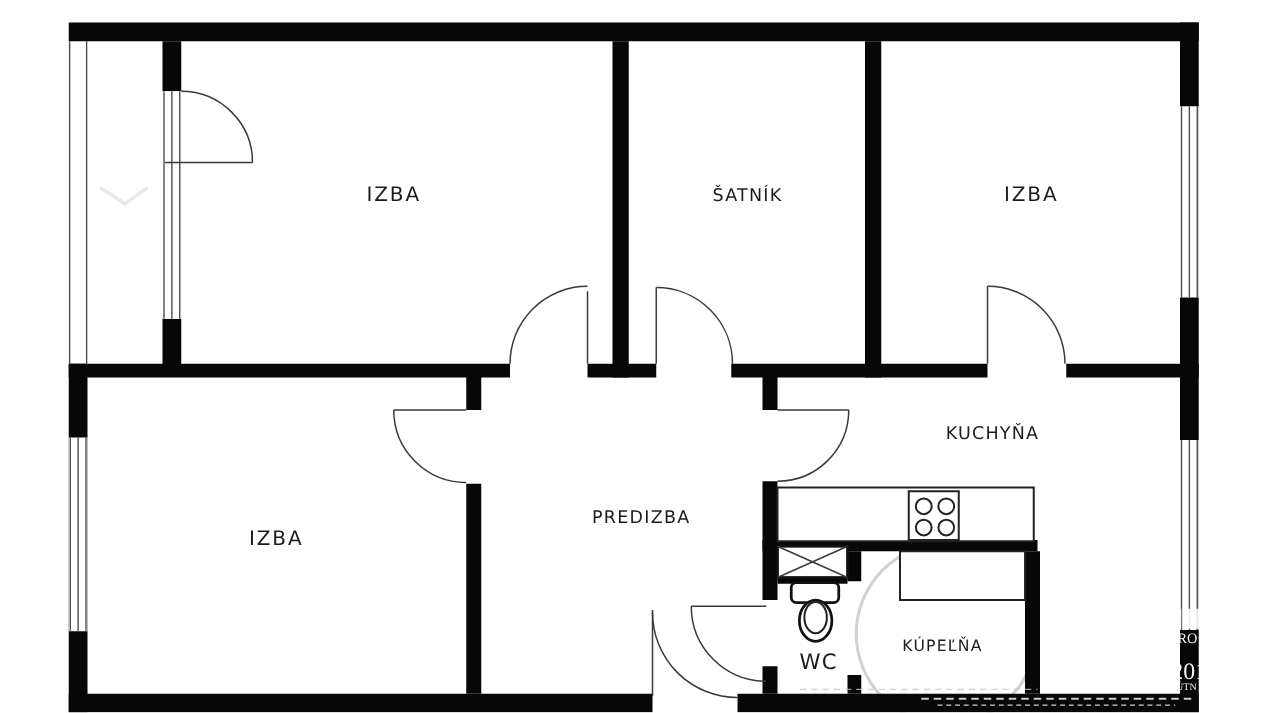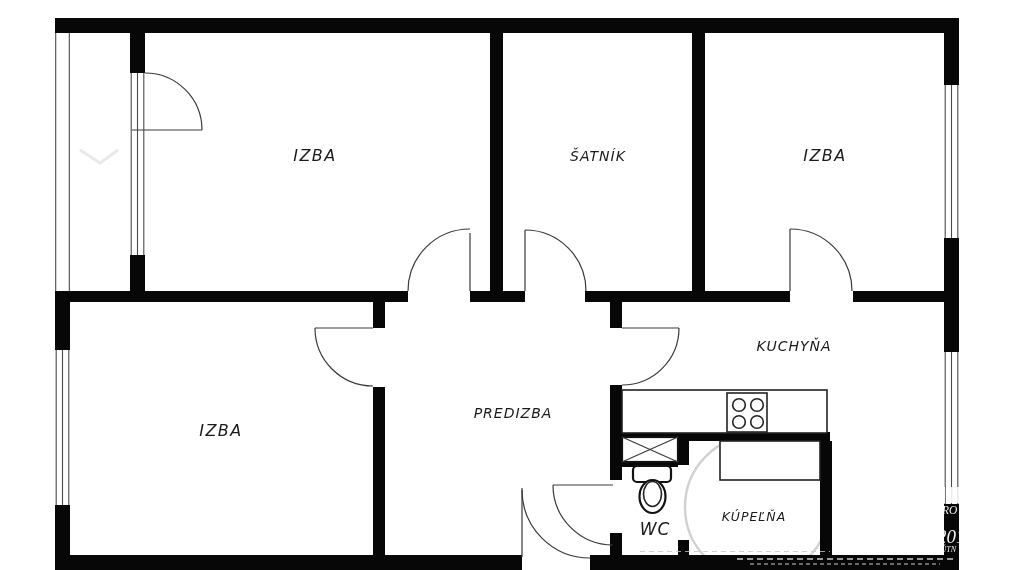--- a/index.html
+++ b/index.html
@@ -8,21 +8,20 @@
     --line:#3a3a3a;
     --wm:#c9c9c9;
   }
   html,body{margin:0;padding:0;background:var(--bg);}
   .canvas{
     position:relative;
     width:1011px;height:570px;
     background:var(--bg);
     font-family:"DejaVu Sans","Liberation Sans",sans-serif;
     overflow:hidden;
-    font-style:italic;
   }
   svg{position:absolute;left:0;top:0;}
   .wall{fill:var(--wall);stroke:none;}
   .thin{stroke:var(--line);stroke-width:1.2;fill:none;}
   .frame{stroke:#4a4a4a;stroke-width:1.1;fill:none;}
   .fixture{stroke:#222;stroke-width:1.6;fill:#ffffff;}
   .fixture-heavy{stroke:#111;stroke-width:2.2;fill:#ffffff;}
   .room-label{fill:#1b1b1b;font-size:16px;letter-spacing:1.5px;text-anchor:middle;}
   .room-label.small{font-size:14px;letter-spacing:1px;}
   .room-label.tiny{font-size:12.5px;letter-spacing:1px;}

